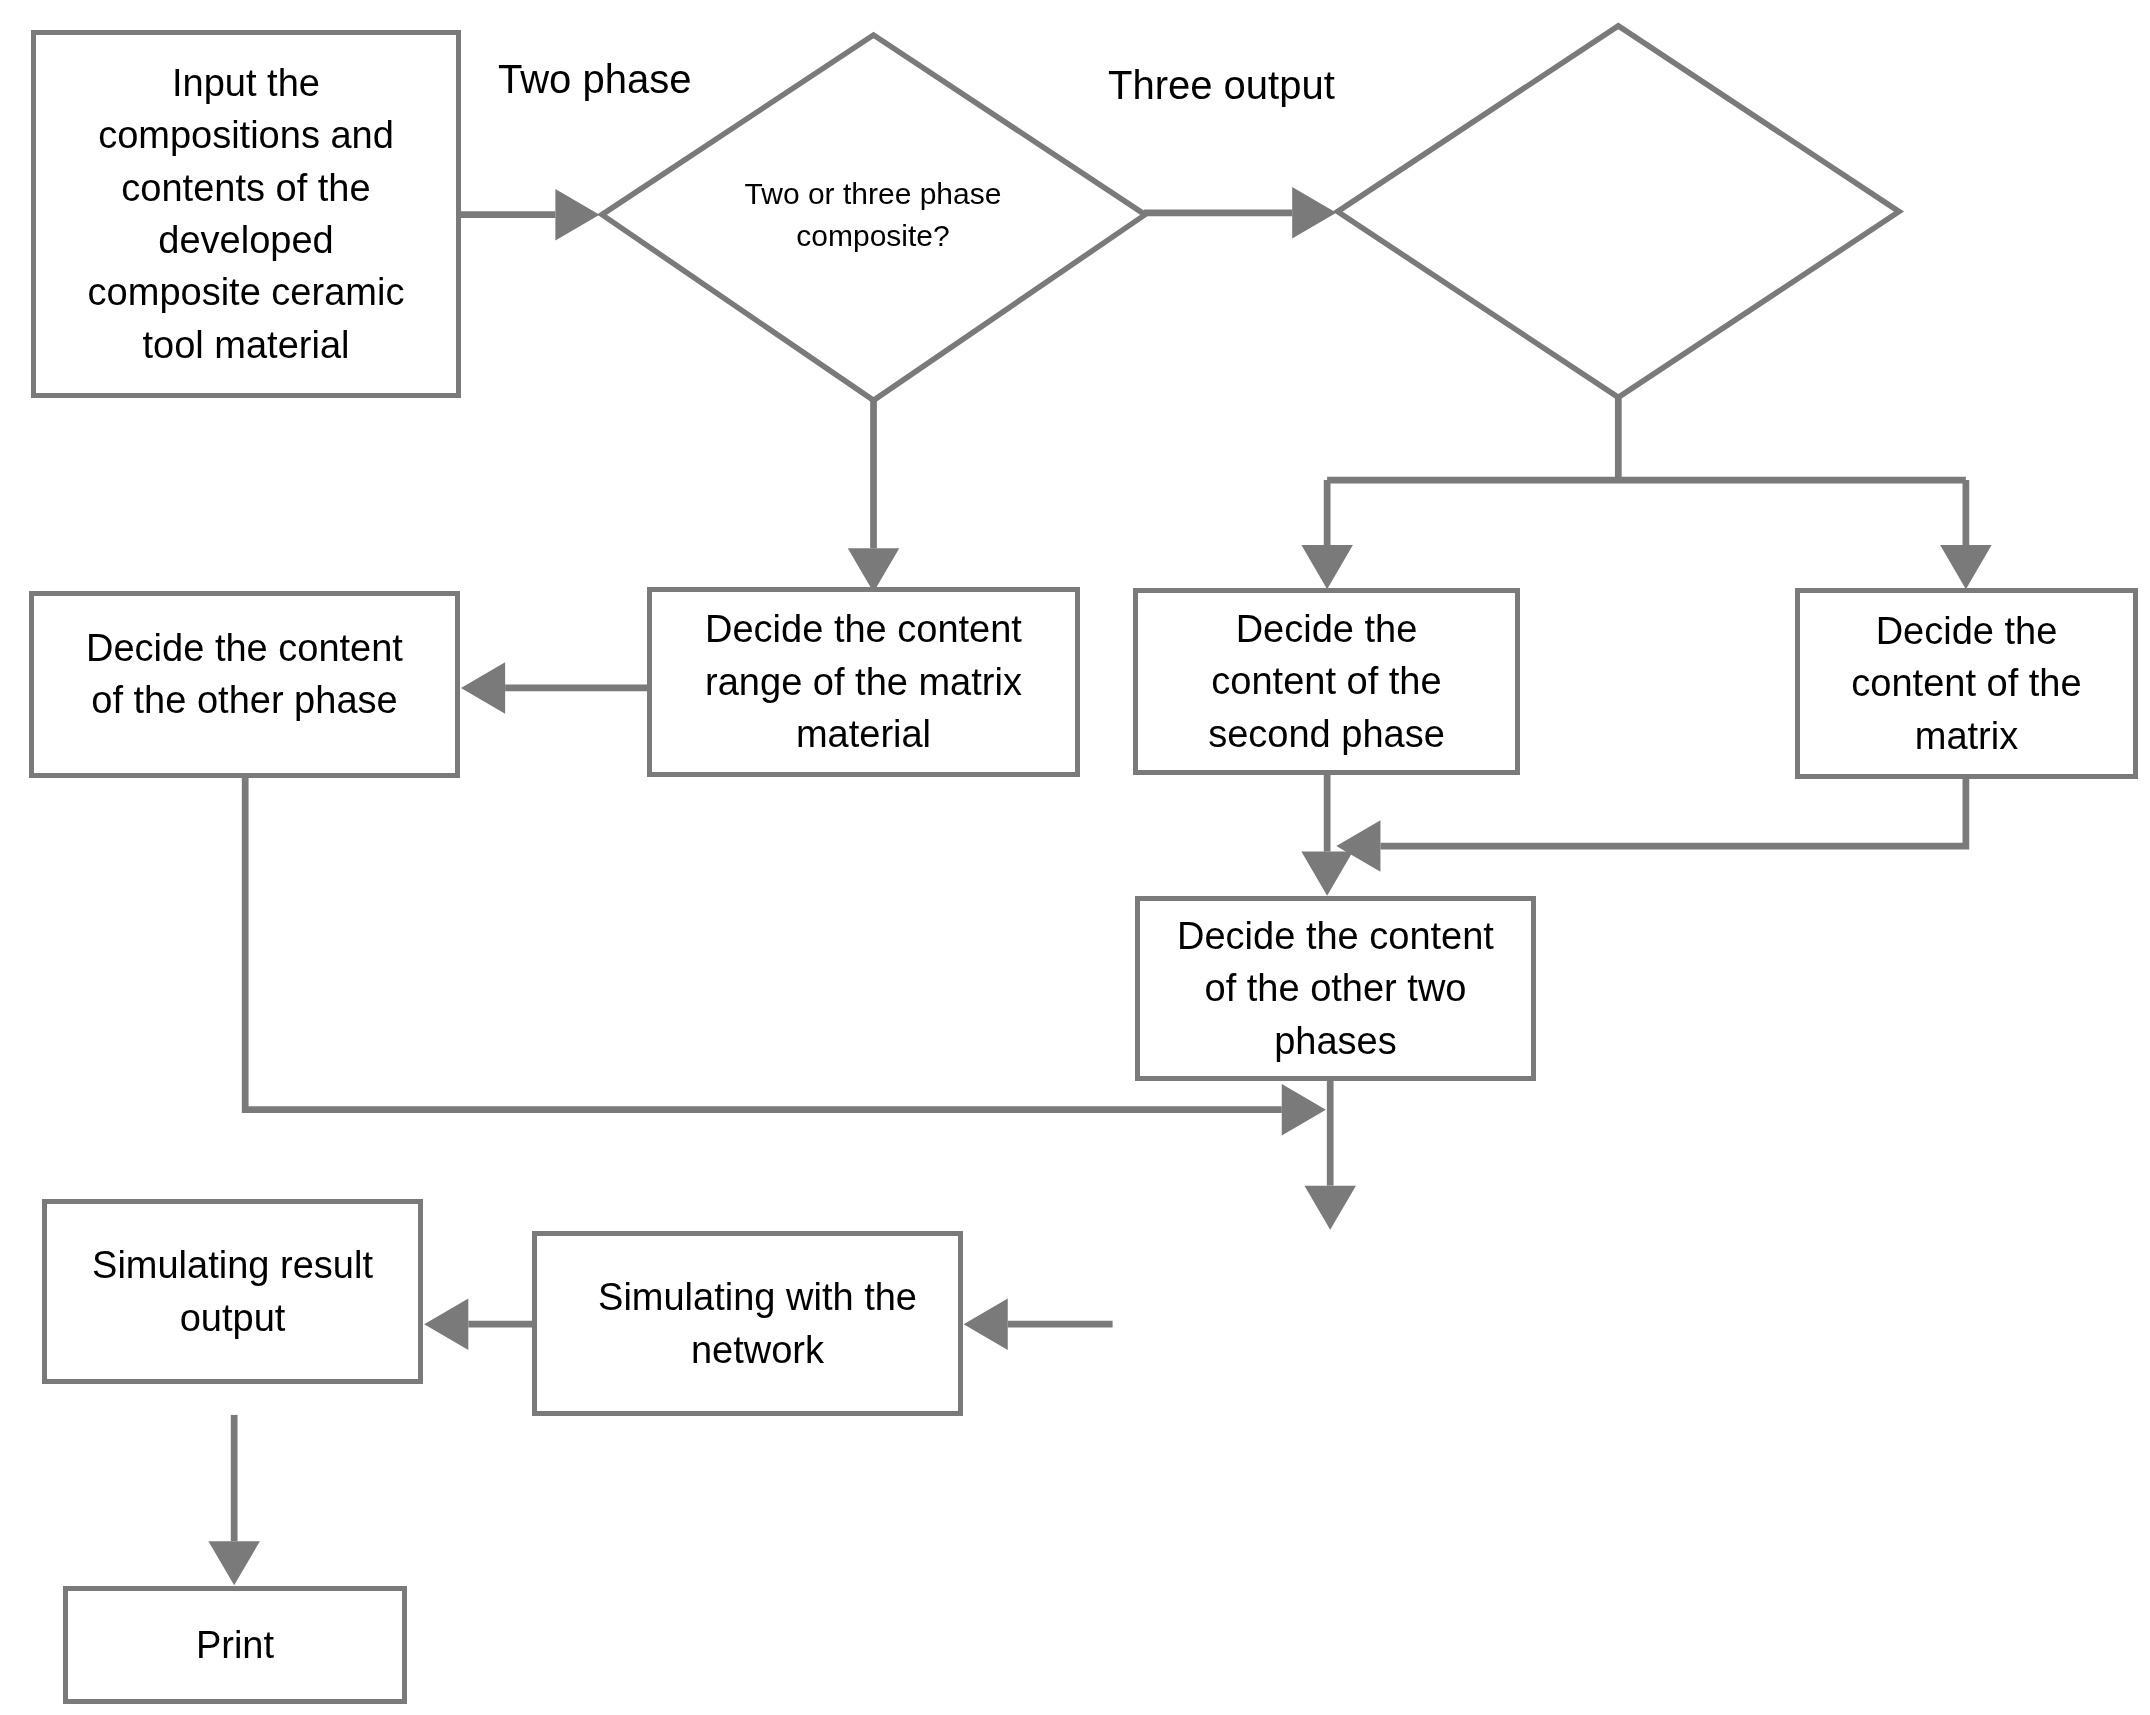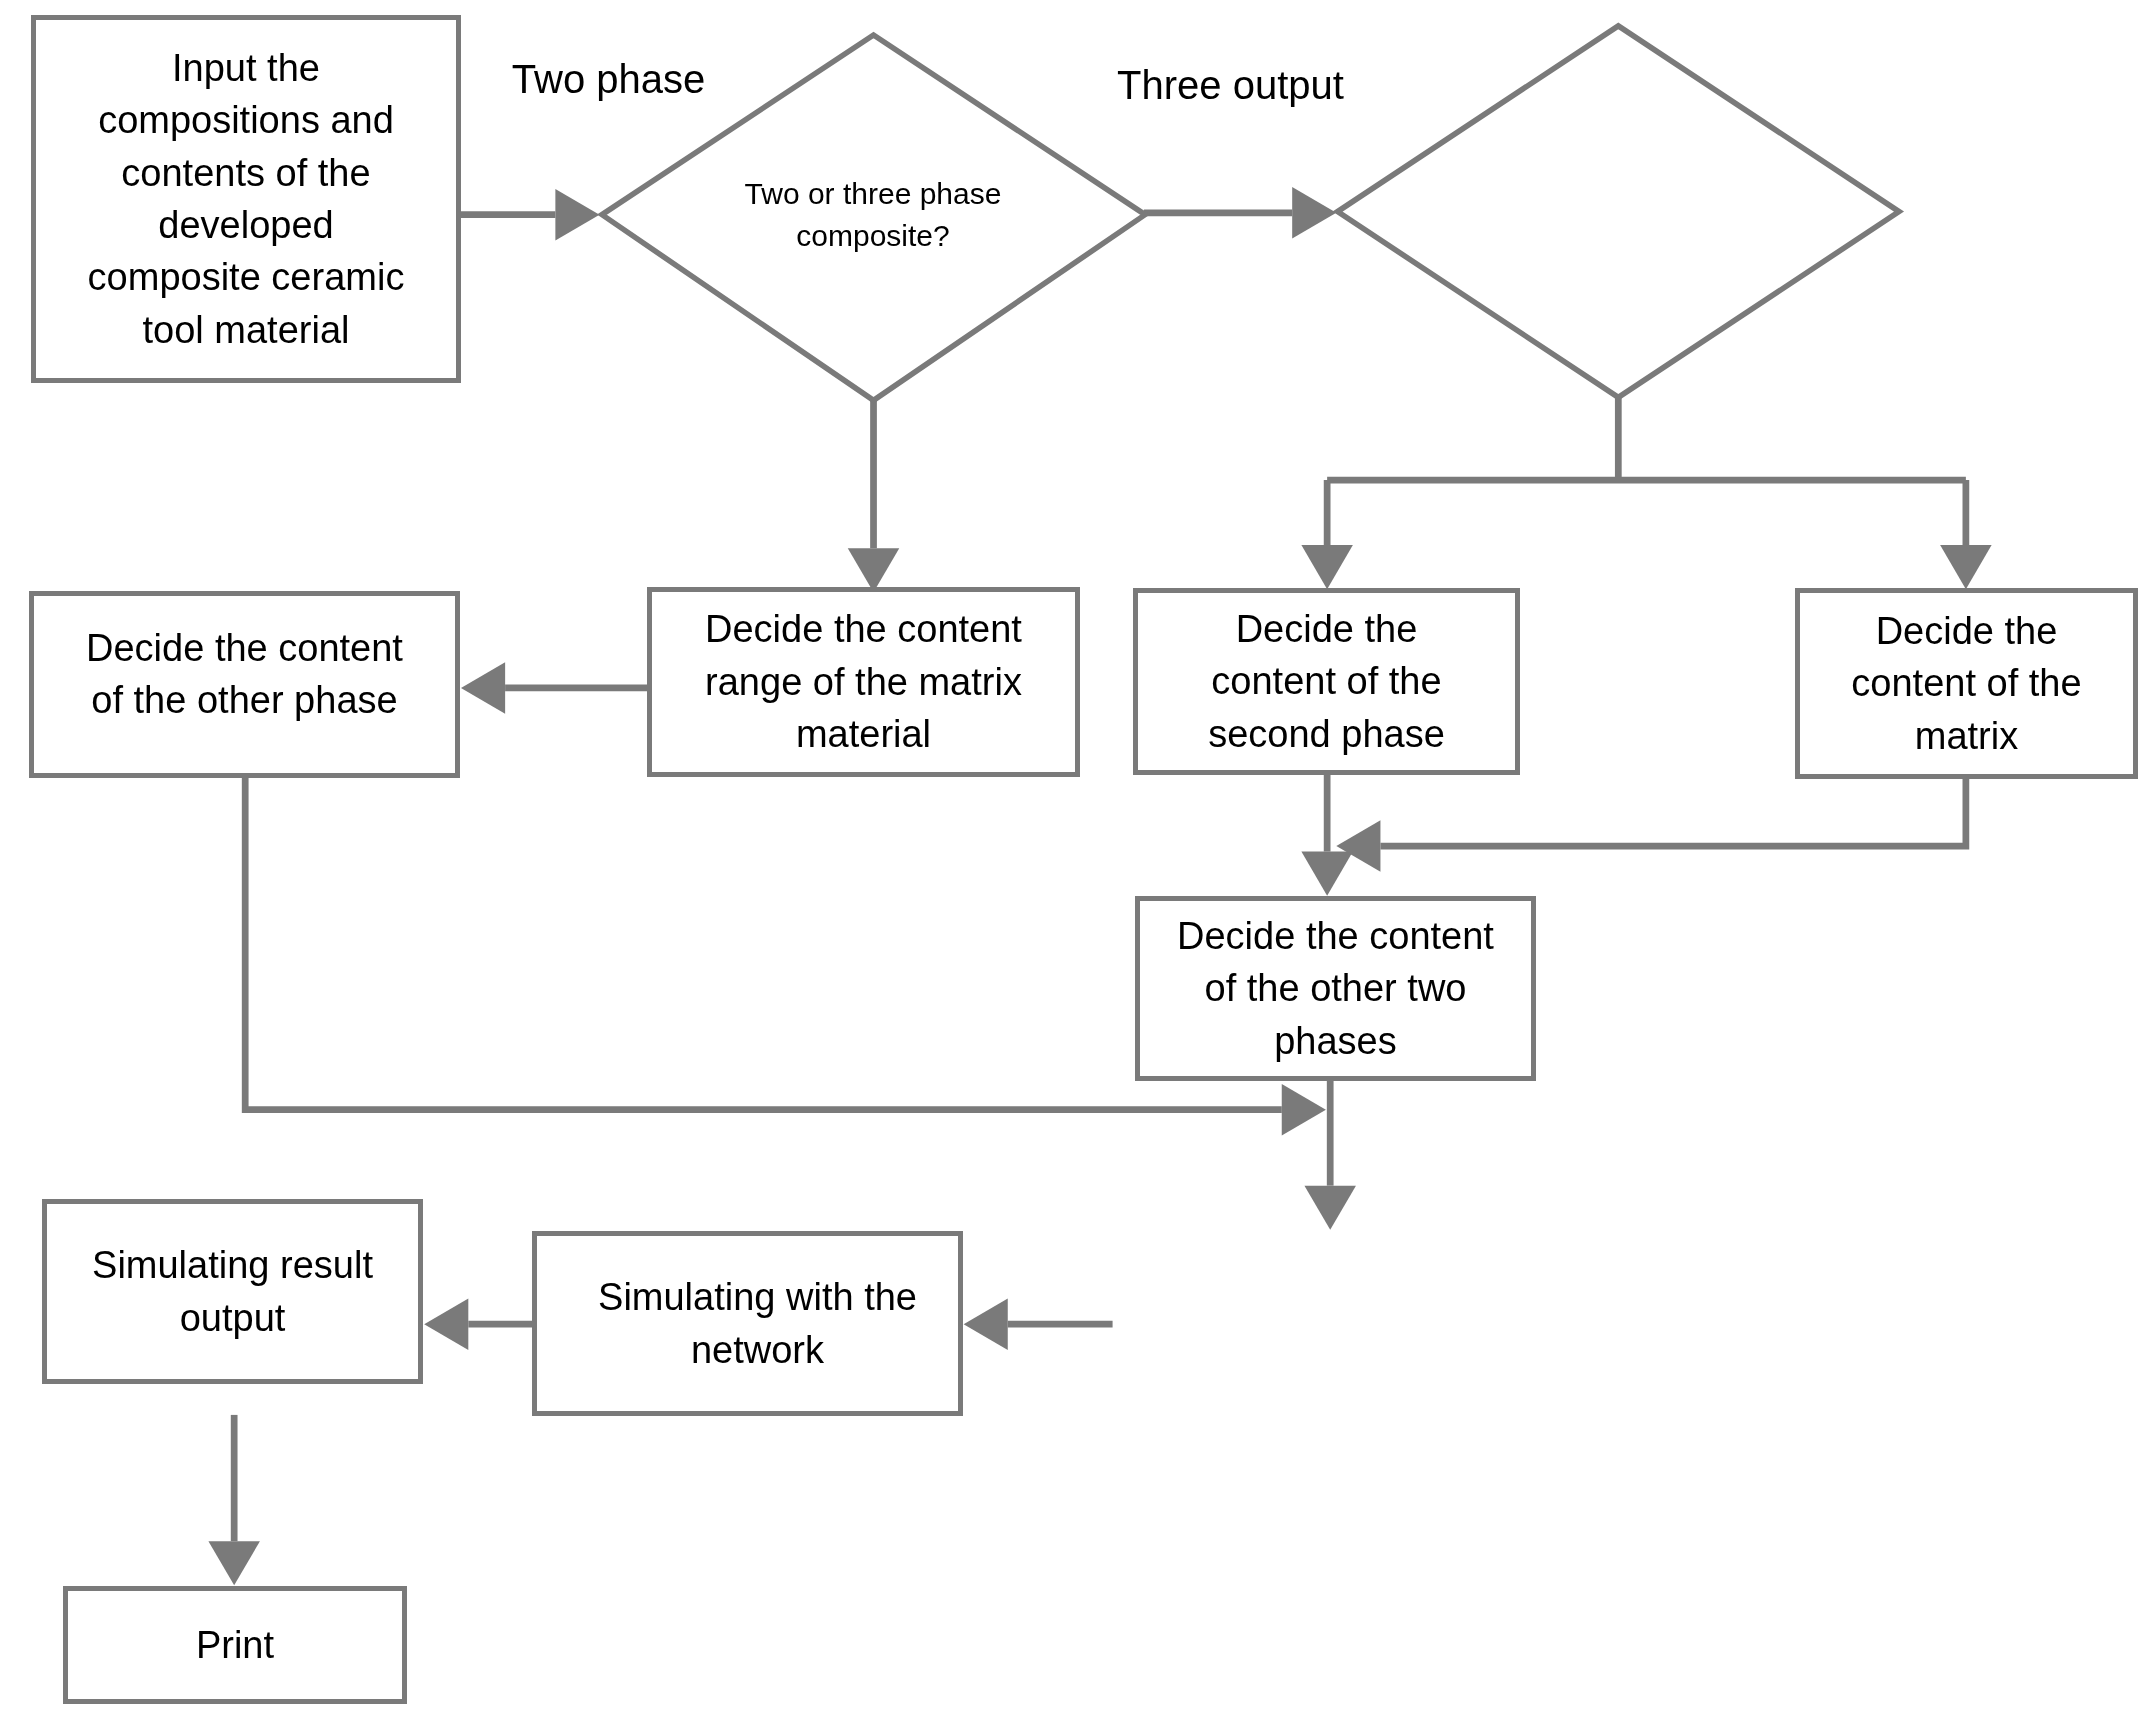--- a/index.html
+++ b/index.html
@@ -63,21 +63,21 @@
     color: #000000;
     font-size: 30px;
     line-height: 1.38;
     white-space: pre-line;
   }
   .edge-label {
     position: absolute;
     color: #000000;
     font-size: 40px;
     line-height: 1.2;
-    text-align: center;
+    text-align: left;
     white-space: nowrap;
   }
 </style>
 </head>
 <body>
 
 <div class="stage">
 
   <svg class="wires" viewBox="0 0 3509 2799">
 
@@ -115,21 +115,21 @@
     <path class="wire" d="M870,2160 H764"></path>
     <polygon class="arrowhead" points="692,2160 764,2118 764,2202"></polygon>
 
     <path class="wire" d="M382,2308 V2514"></path>
     <polygon class="arrowhead" points="382,2586 340,2514 424,2514"></polygon>
 
     <polygon class="diamond-shape" points="1425,57 1868,350 1425,653 982,350"></polygon>
     <polygon class="diamond-shape" points="2640,42 3098,345 2640,648 2182,345"></polygon>
   </svg>
 
-  <div class="node" style="left:31px; top:15px; width:430px; height:368px;">
+  <div class="node" style="left:31px; top:30px; width:430px; height:368px;">
     <span>Input the
 compositions and
 contents of the
 developed
 composite ceramic
 tool material</span>
   </div>
 
   <div class="node" style="left:647px; top:587px; width:433px; height:190px;">
     <span>Decide the content

